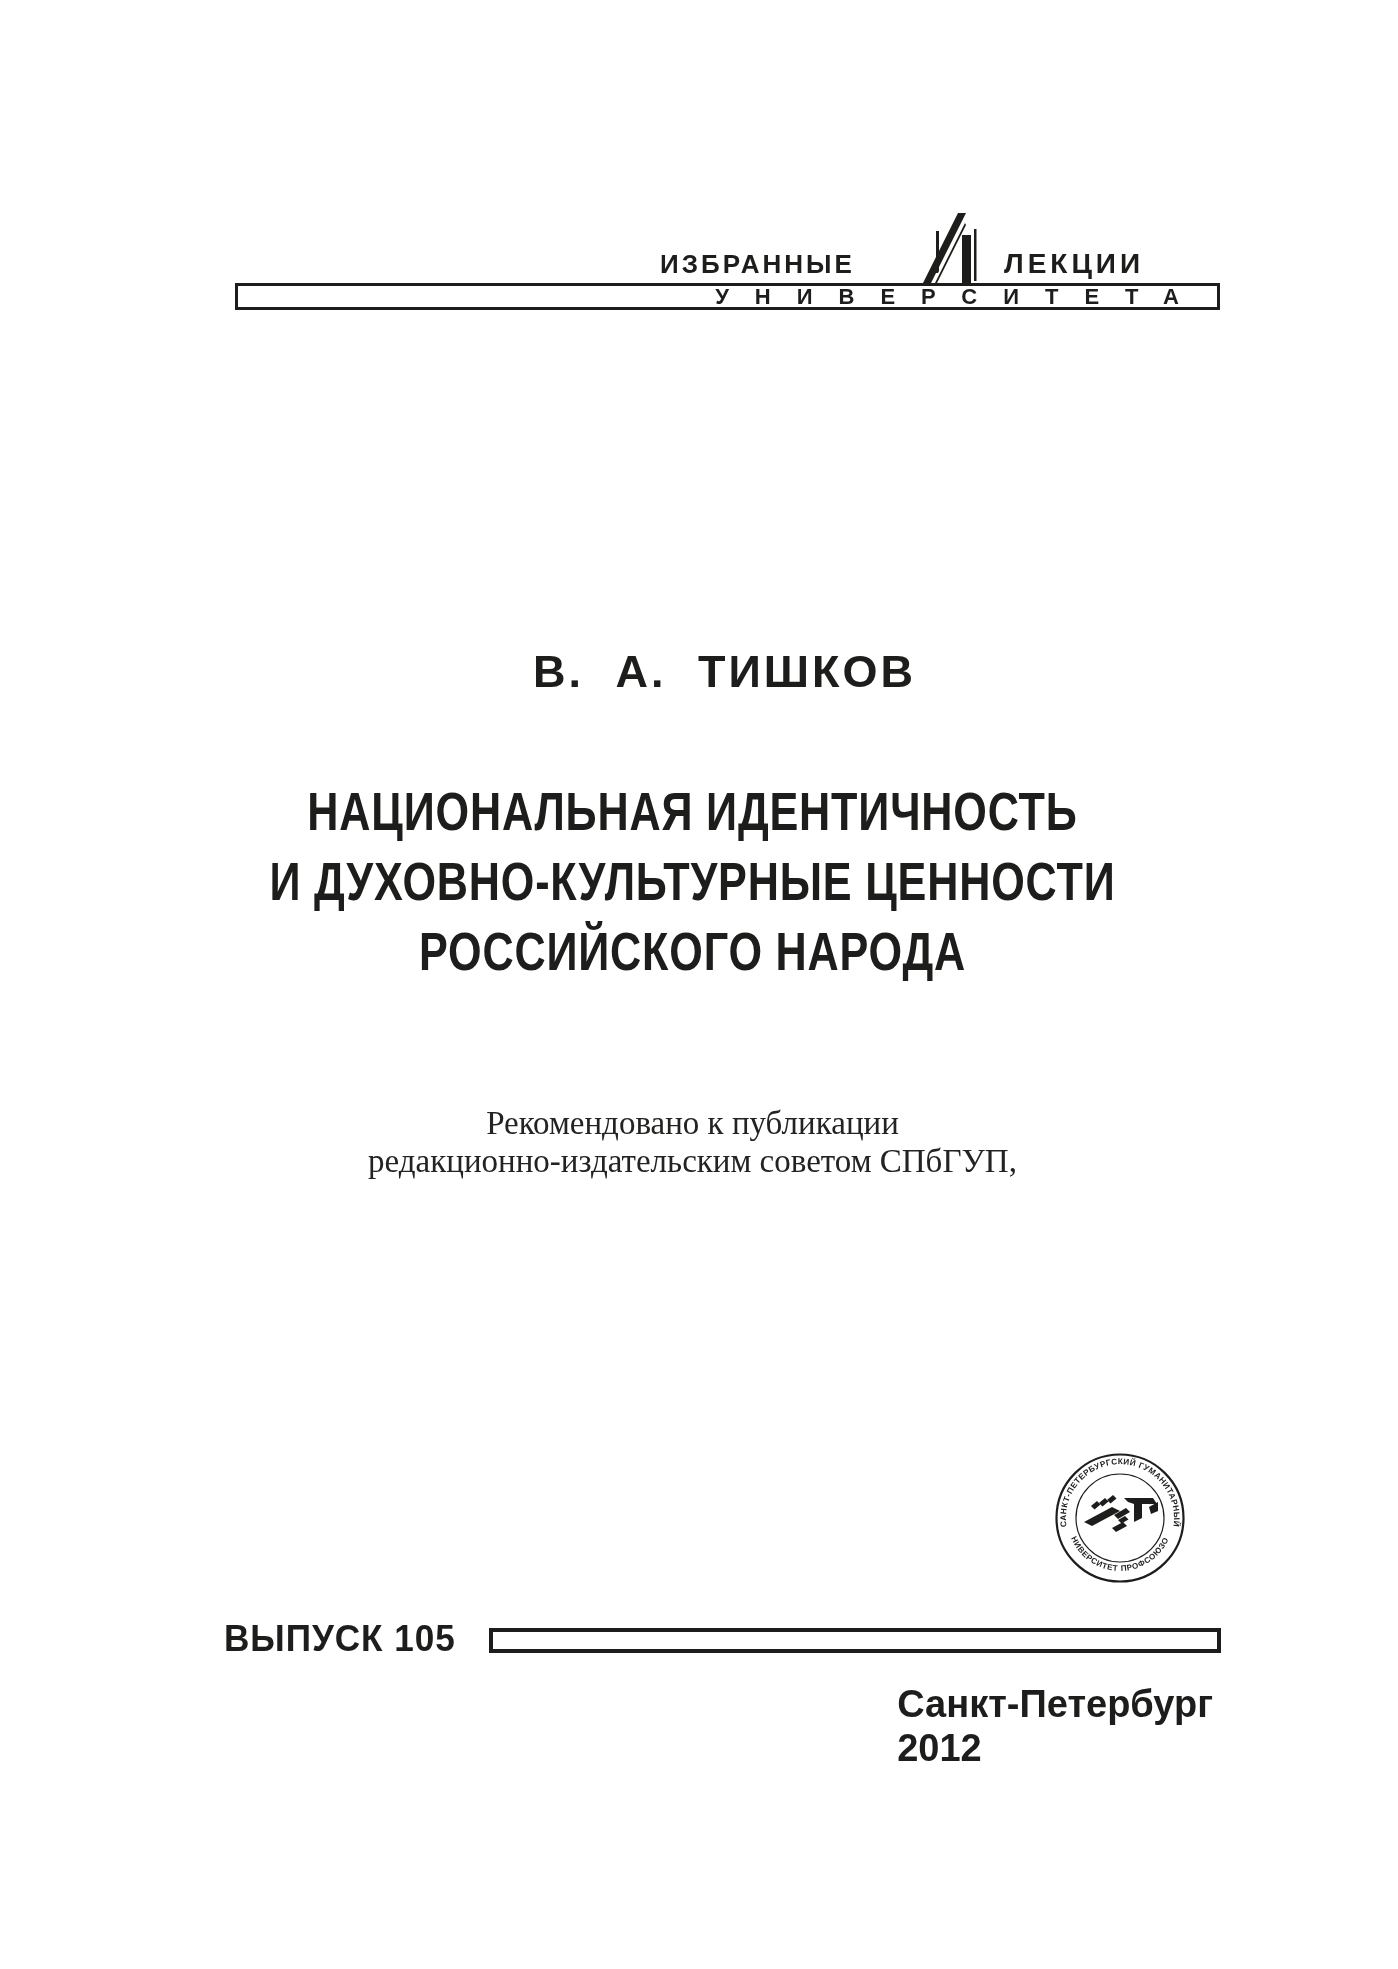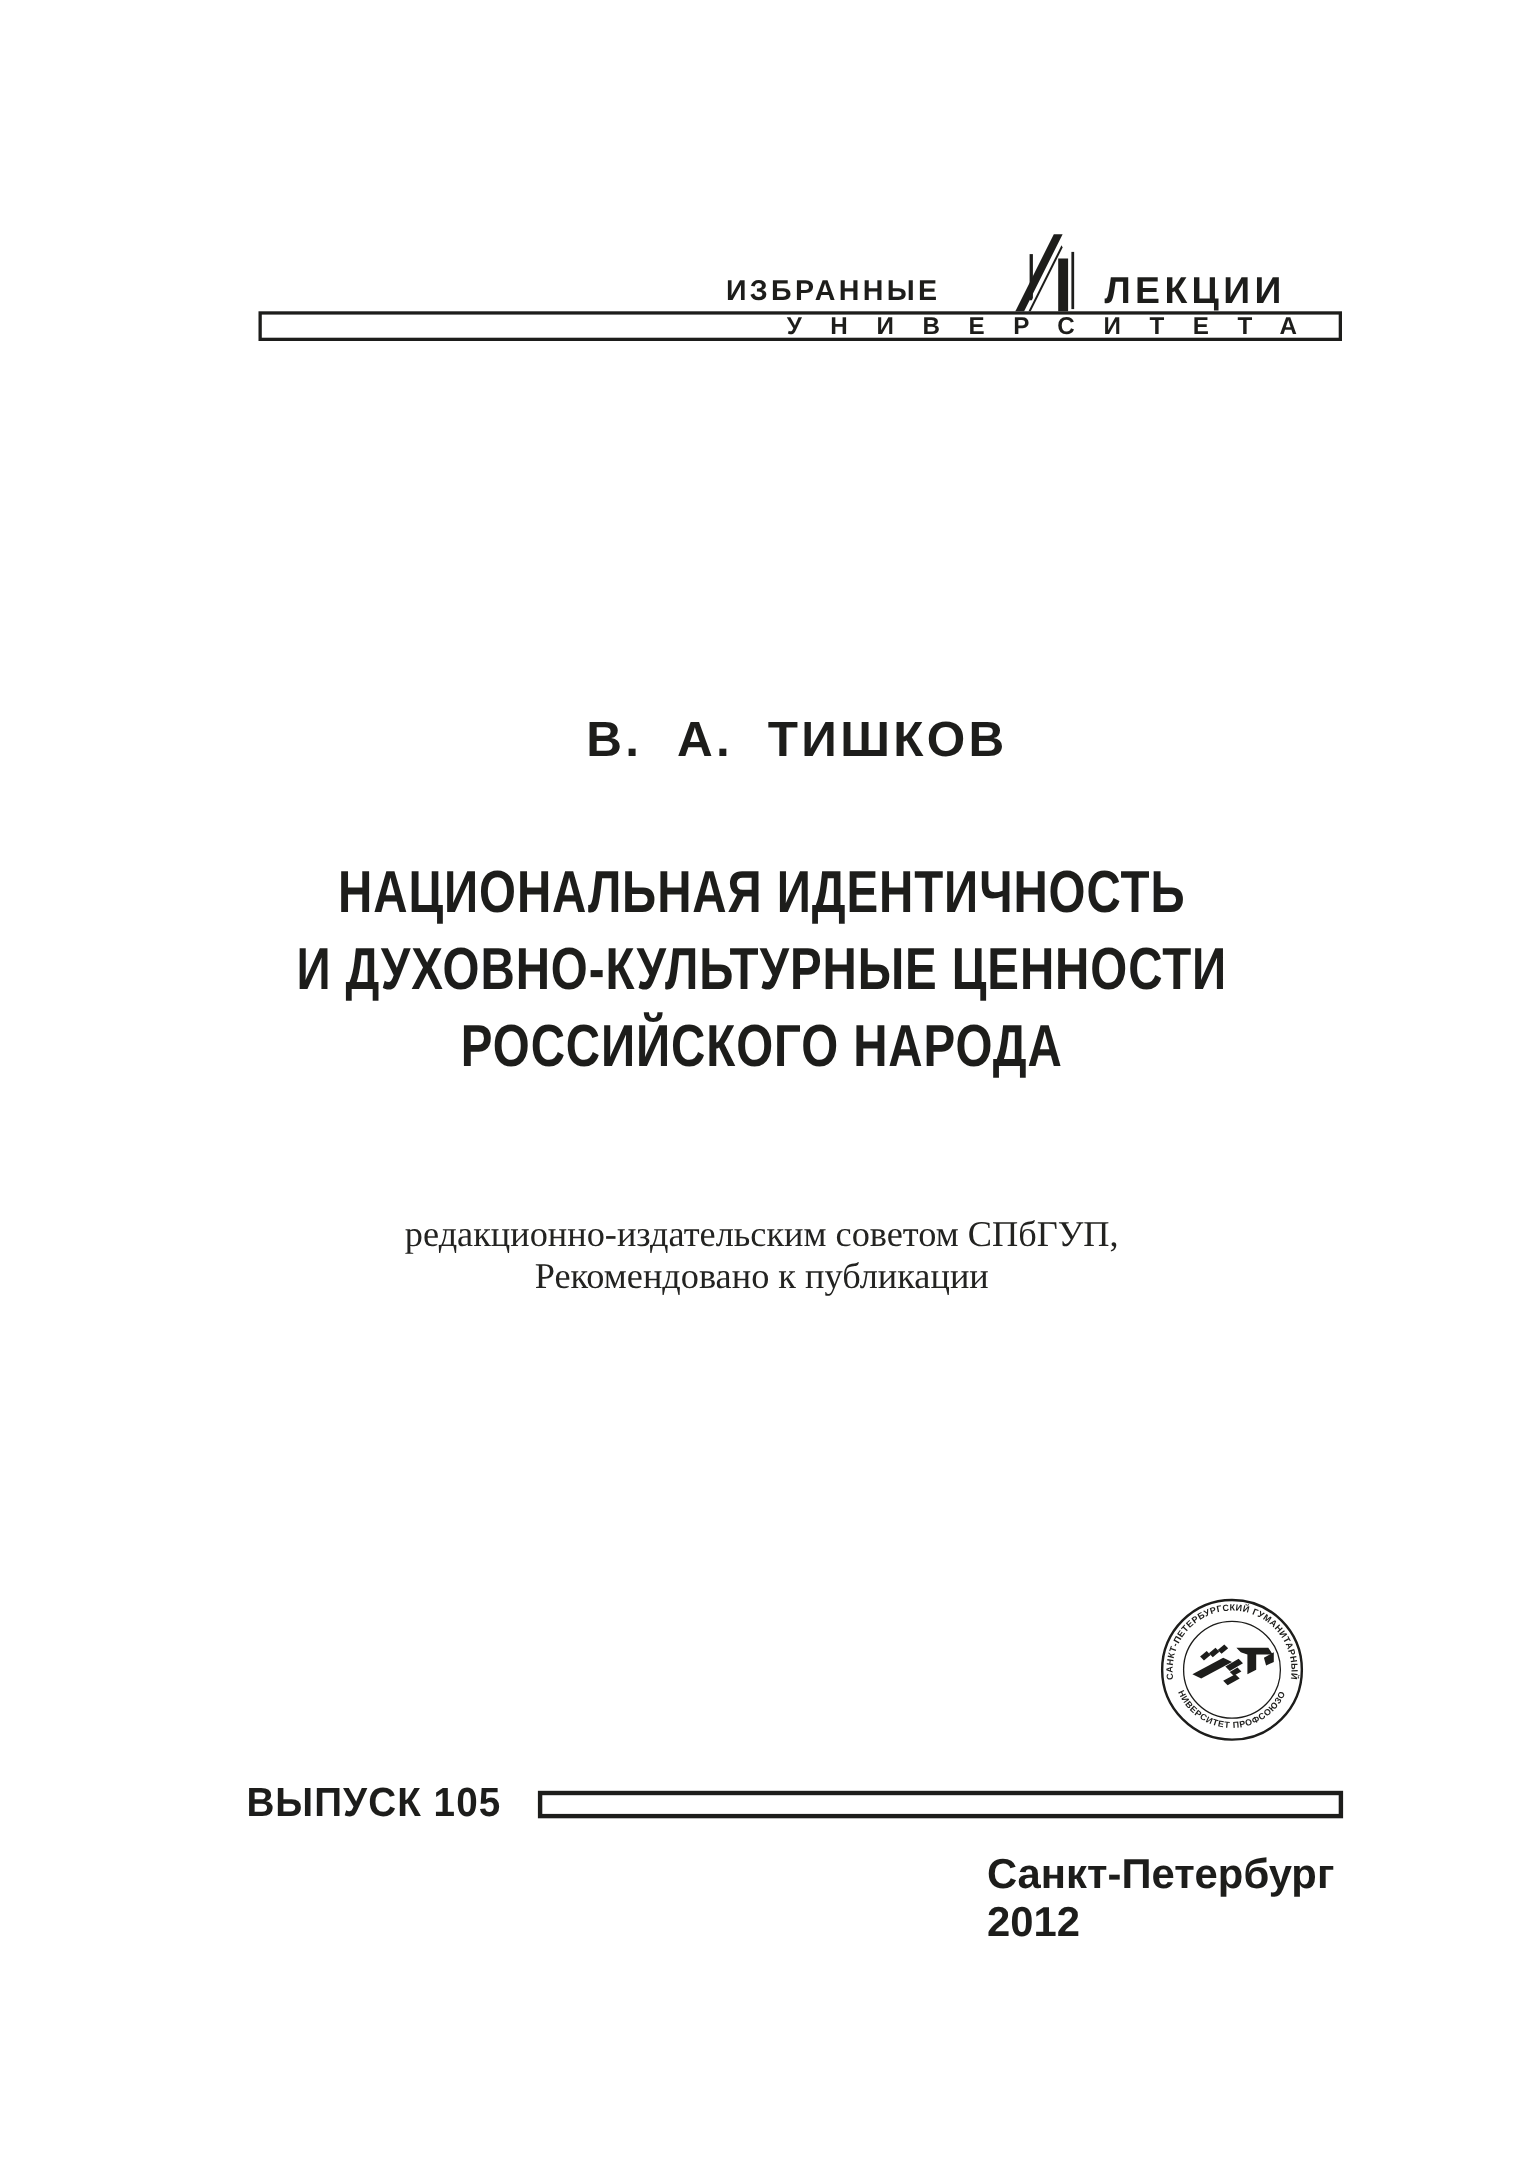--- a/index.html
+++ b/index.html
@@ -25,21 +25,21 @@
     font-size: 26px;
     font-weight: 700;
     letter-spacing: 3px;
     line-height: 34px;
     white-space: nowrap;
   }
   .series-word-right {
     position: absolute;
     left: 1004px;
     top: 247px;
-    font-size: 34px;
+    font-size: 28px;
     font-weight: 700;
     letter-spacing: 4px;
     line-height: 34px;
     white-space: nowrap;
   }
   .series-logo {
     position: absolute;
     left: 918px;
     top: 211px;
     width: 62px;
@@ -183,22 +183,22 @@
 
   <div class="author">В. А. ТИШКОВ</div>
 
   <div class="title-block">
     <div class="title-line">НАЦИОНАЛЬНАЯ ИДЕНТИЧНОСТЬ</div>
     <div class="title-line">И ДУХОВНО-КУЛЬТУРНЫЕ ЦЕННОСТИ</div>
     <div class="title-line">РОССИЙСКОГО НАРОДА</div>
   </div>
 
   <div class="recommendation">
+    <div>Рекомендовано к публикации</div>
     <div>редакционно-издательским советом СПбГУП,</div>
-    <div>Рекомендовано к публикации</div>
   </div>
 
   <svg class="seal" viewBox="0 0 132 132" aria-hidden="true">
     <circle cx="66" cy="66" r="63.5" fill="none" stroke="#1d1d1b" stroke-width="2.2"></circle>
     <circle cx="66" cy="66" r="44" fill="none" stroke="#1d1d1b" stroke-width="1.2"></circle>
     <defs>
       <path id="sealTopArc" d="M 12.8 75.4 A 54 54 0 1 1 119.2 75.4" fill="none"></path>
       <path id="sealBottomArc" d="M 18 88.4 A 53 53 0 0 0 114 88.4" fill="none"></path>
     </defs>
     <text font-family="Liberation Sans, sans-serif" font-size="8.2" font-weight="700" fill="#1d1d1b" letter-spacing="0.4">

